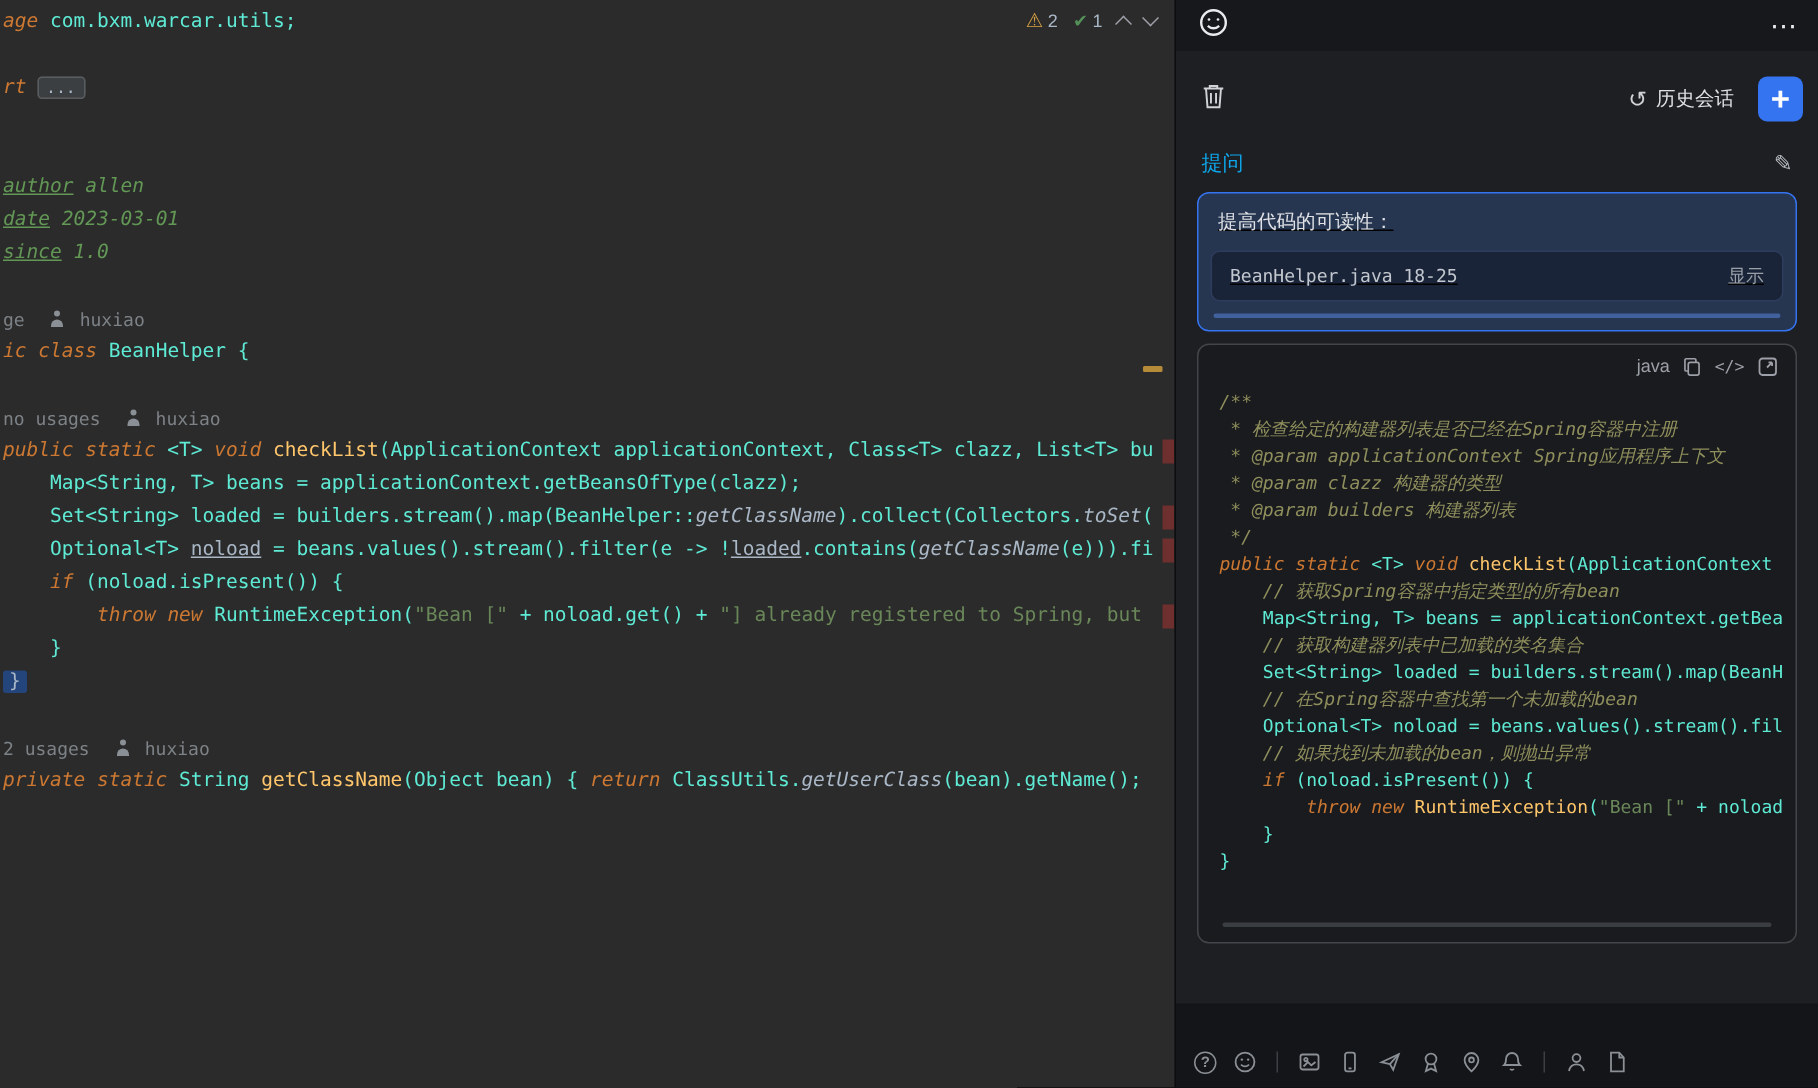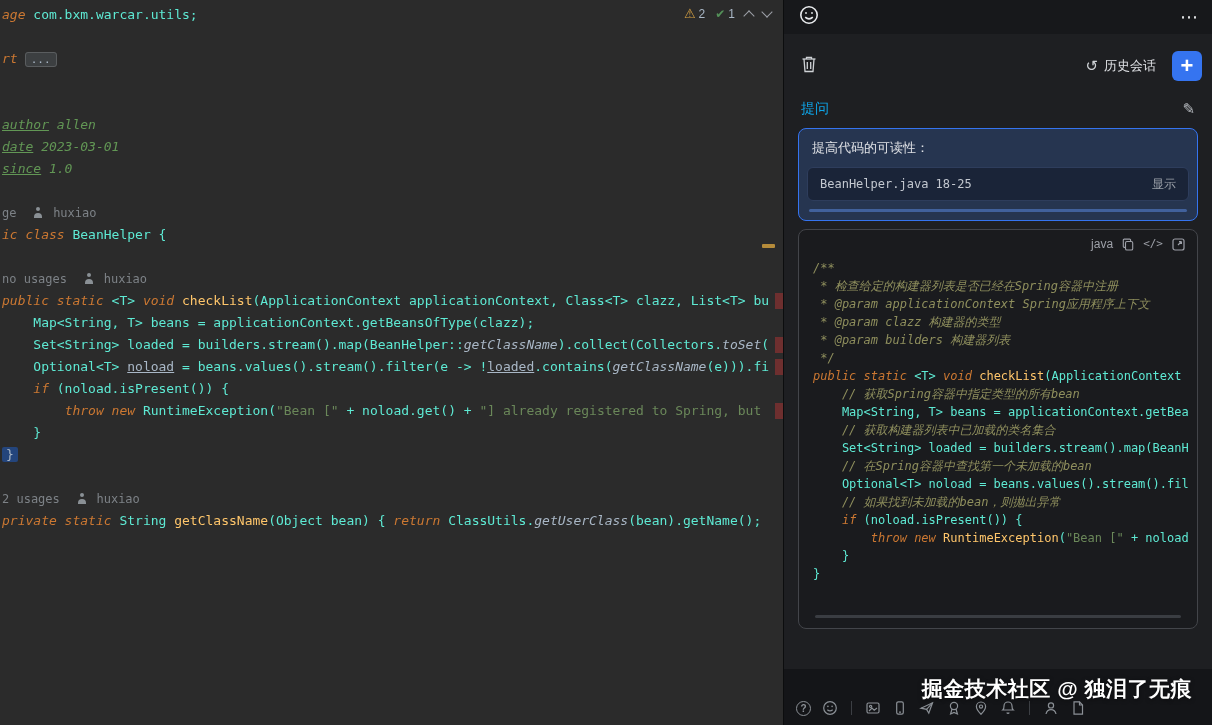--- a/index.html
+++ b/index.html
@@ -42,27 +42,27 @@
   .hist{margin-left:auto;display:flex;align-items:center;gap:6px;color:#dfe1e5;font-size:13px;}
   .hist-ic{font-size:15px;color:#cfd2d6;}
   .plusbtn{margin-left:16px;width:30px;height:30px;background:#3574f0;border-radius:6px;color:#fff;font-size:22px;font-weight:bold;display:flex;align-items:center;justify-content:center;}
   .sec-row{display:flex;align-items:center;padding:0 17px;flex:0 0 auto;}
   .sec-row.q{margin-top:14px;}
   .sec-row.a{margin-top:16px;}
   .sec-label{color:#0ea5e9;font-size:14px;}
   .sec-icons{margin-left:auto;display:flex;align-items:center;gap:12px;color:#b9bdc2;}
   .pencil-ic{font-size:15px;}
   .refresh-ic{font-size:15px;}
-  .qbox{margin:10px 14px 0;border:1px solid #3574f0;border-radius:8px;background:#263550;padding:10px 8px 8px;flex:0 0 auto;}
+  .qbox{margin:10px 14px 0;border:1px solid #3574f0;border-radius:8px;background:#263550;padding:10px 8px 8px;flex:0 0 auto;text-decoration:underline;}
   .qtext{color:#dfe1e5;font-size:13px;padding:0 5px;}
   .qchip{margin-top:10px;background:#1a2438;border:1px solid #2e3d5c;border-radius:6px;height:34px;display:flex;align-items:center;padding:0 12px;font-family:"DejaVu Sans Mono",monospace;font-size:12px;color:#c3c8d0;box-sizing:border-box;gap:28px;}
   .qchip-show{margin-left:auto;color:#9aa0a8;font-family:"Liberation Sans",sans-serif;}
   .qscroll{height:3px;background:#41619c;border-radius:2px;margin:8px 2px 0;}
   .codecard{margin:8px 14px 0;height:398px;background:#1a1b1e;border:1px solid #43454a;border-radius:8px;position:relative;overflow:hidden;flex:0 0 auto;}
-  .cc-head{display:flex;justify-content:flex-end;gap:9px;padding:7px 12px 2px;color:#9da0a8;font-size:12px;}
+  .cc-head{display:flex;align-items:center;justify-content:flex-end;gap:9px;padding:7px 12px 2px;color:#9da0a8;font-size:12px;}
   .cc-ic{display:inline-flex;align-items:center;color:#9da0a8;}
   .cc-codetag{font-family:"DejaVu Sans Mono",monospace;font-size:11px;}
   .answer-code{padding:6px 14px;font-family:"DejaVu Sans Mono",monospace;font-size:12px;line-height:18px;white-space:pre;overflow:hidden;color:#a9b7c6;}
   .answer-code .cl{height:18px;position:relative;}
   .answer-code .sc{color:#8f8f5d;}
   .cc-scroll{position:absolute;left:16px;right:16px;bottom:10px;height:3px;background:#3a3d42;border-radius:2px;}
   .bottom{margin-top:auto;height:56px;background:#141518;display:flex;align-items:flex-end;gap:11px;padding:0 10px 9px 12px;box-sizing:border-box;flex:0 0 auto;}
   .circ{width:15px;height:15px;border:1.5px solid #8b9096;border-radius:50%;display:flex;align-items:center;justify-content:center;color:#8b9096;font-size:10px;font-weight:bold;box-sizing:border-box;}
   .pbi{width:16px;height:16px;display:inline-flex;align-items:center;justify-content:center;color:#8b9096;}
   .pb-div{width:1px;height:14px;background:#3c3f44;margin:0 2px 1px;}
@@ -241,15 +241,14 @@
       <span class="pbi">
         <svg width="16" height="16" viewBox="0 0 16 16">
             <g fill="none" stroke="currentColor" stroke-width="1.2">
               <path d="M4 1.8h5.5L12.5 5v9.2H4z"></path>
               <path d="M9.5 1.8V5h3"></path>
             </g>
           </svg>
       </span>
     </div>
 
-    <div class="watermark">掘金技术社区 @ 独泪了无痕</div>
   </div>
 </div>
 
 </body></html>

